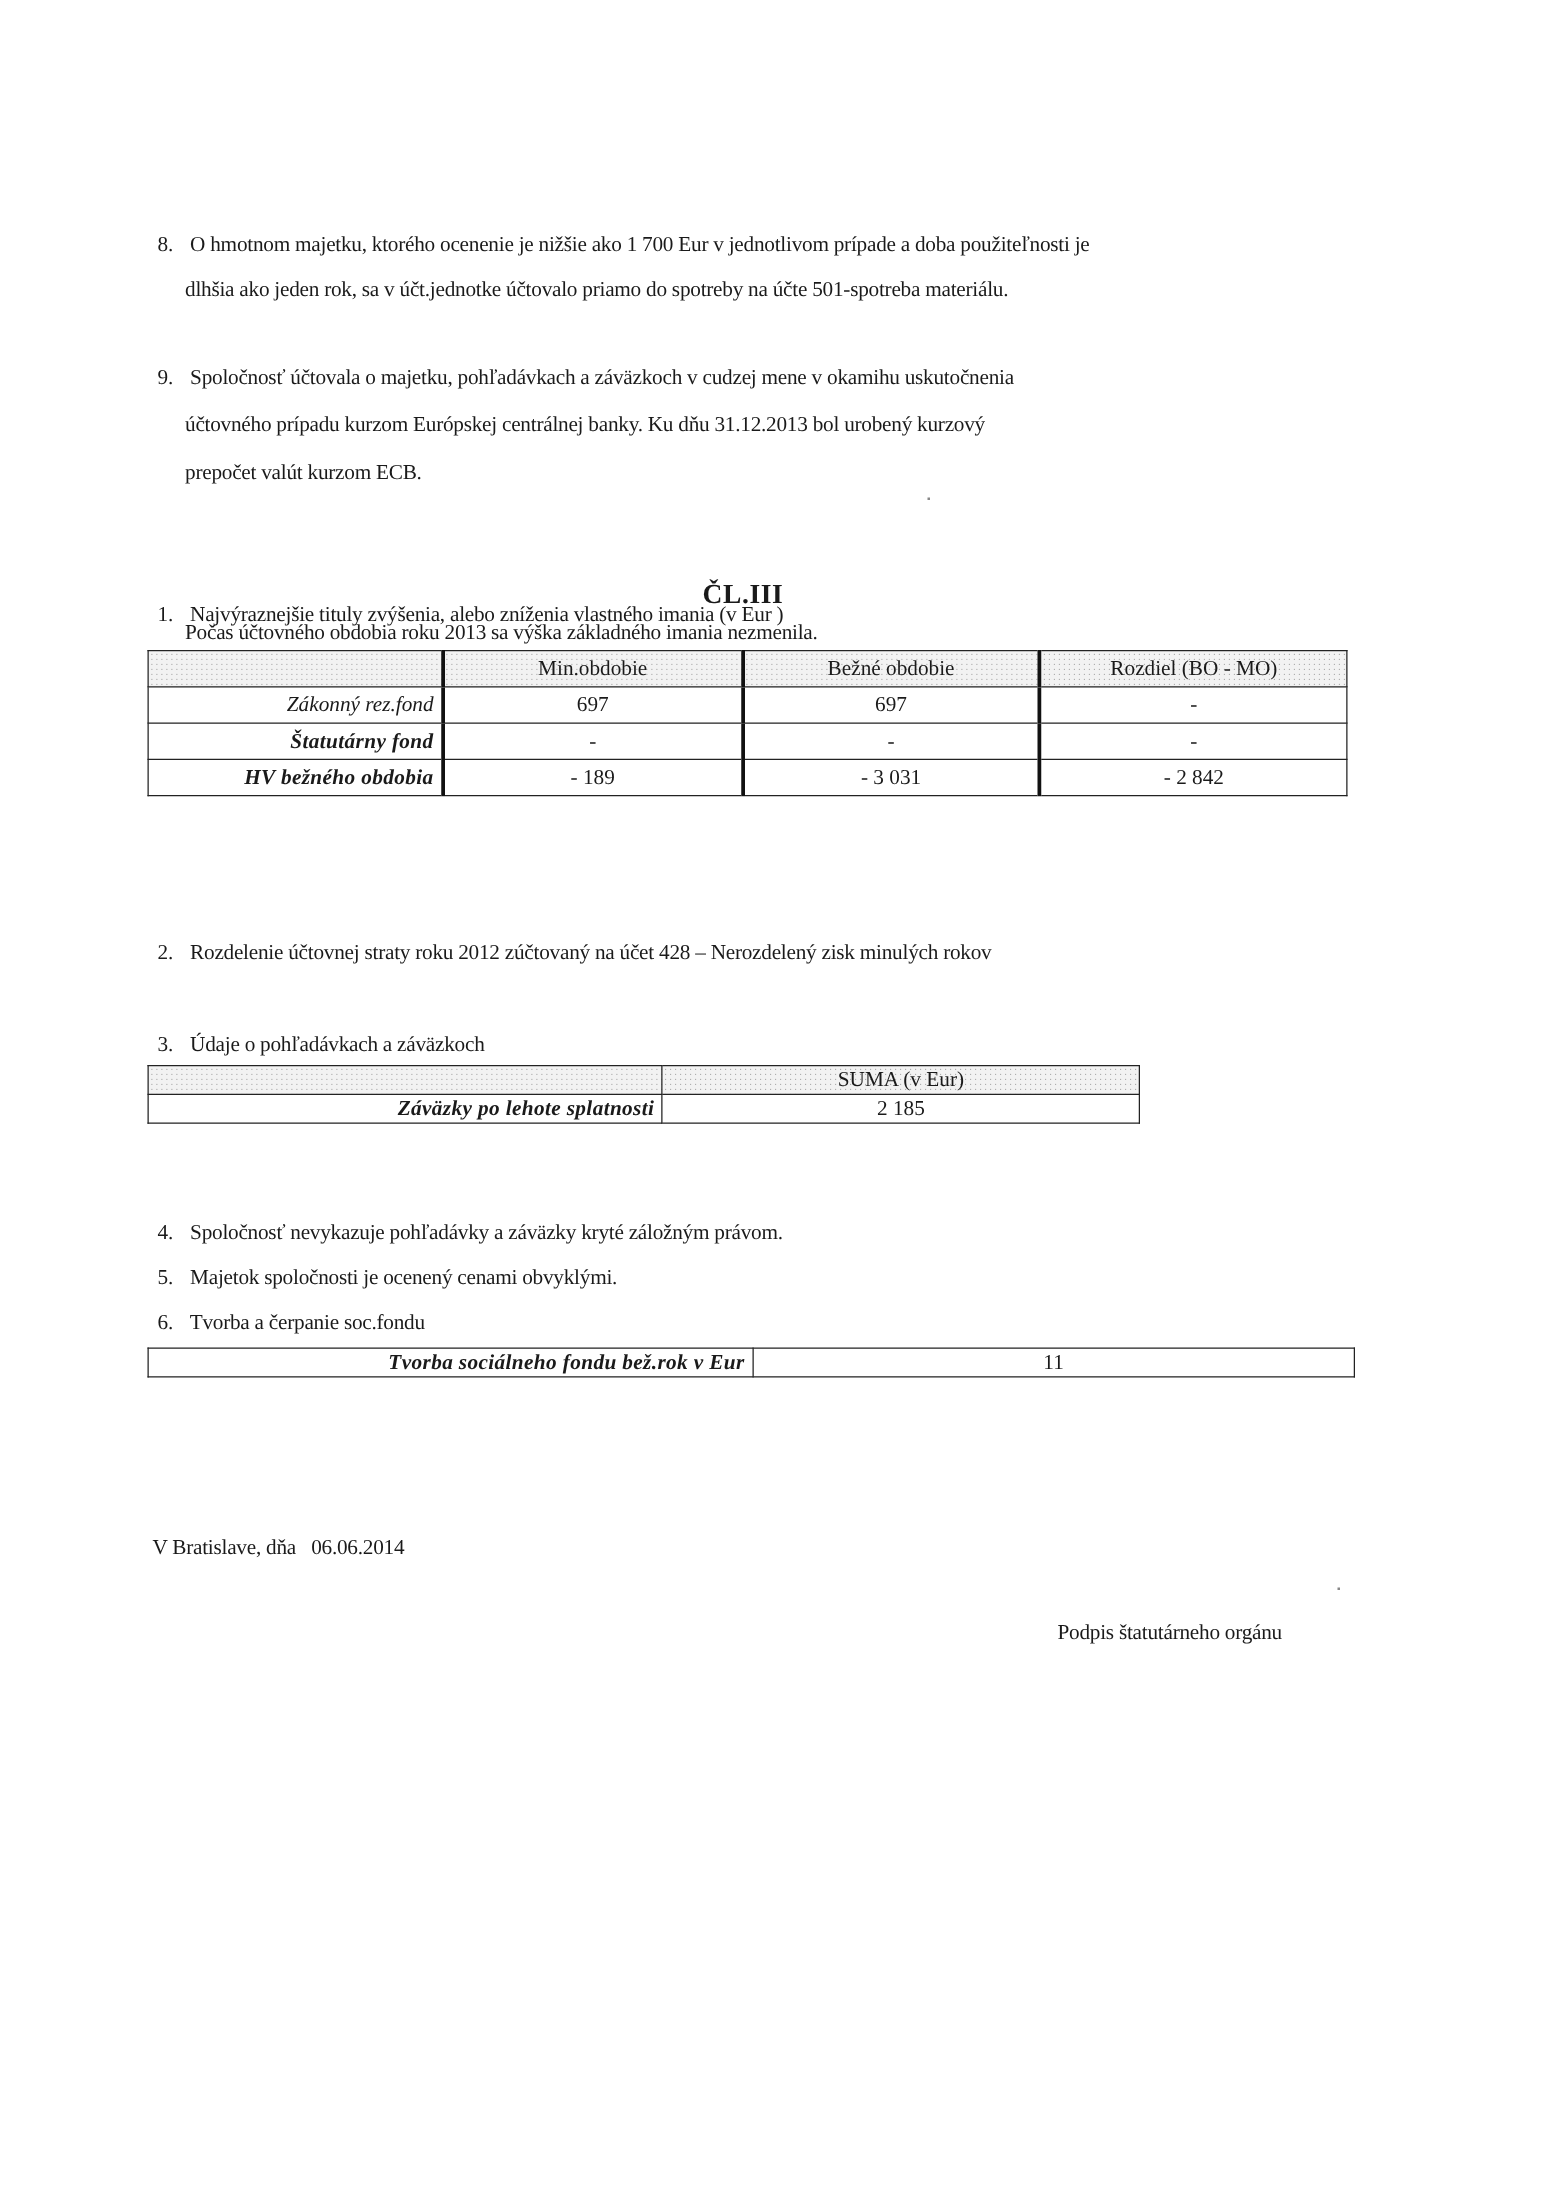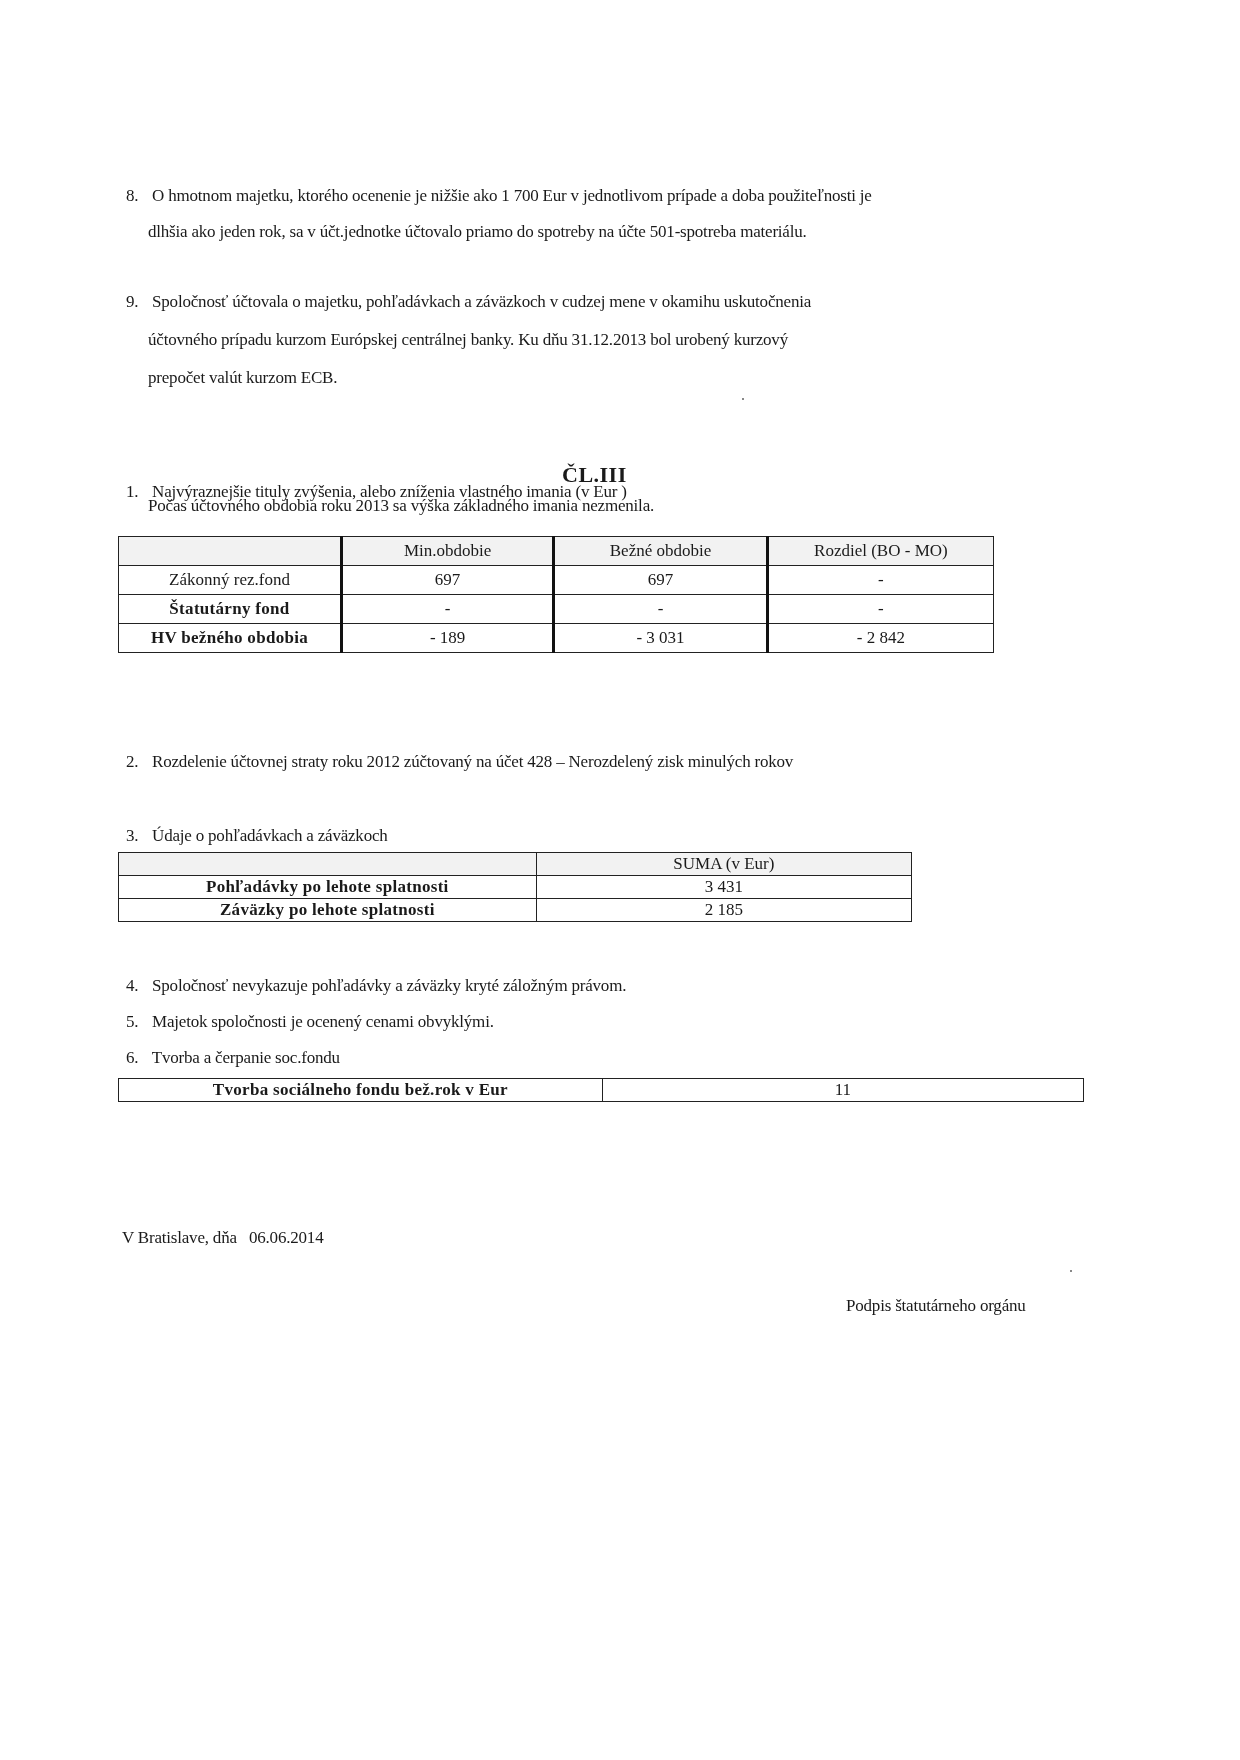--- a/index.html
+++ b/index.html
@@ -10,21 +10,21 @@
     }
     .abs { position: absolute; }
     .para { font-size: 17px; line-height: 20px; white-space: nowrap; letter-spacing: -0.2px; }
     .num { display: inline-block; width: 22px; }
     .heading { font-size: 22px; font-weight: bold; letter-spacing: 0.5px; }
     table { border-collapse: collapse; position: absolute; font-size: 17px; }
     td {
       border: 1.5px solid #222; padding: 0 6px; height: 28px; white-space: nowrap;
     }
     td.c { text-align: center; }
-    td.lbl { text-align: center; }
+    td.lbl { text-align: right; font-style: italic; }
     .shade {
       background-color: #f2f2f2;
       background-image: radial-gradient(#9a9a9a 0.6px, transparent 0.7px);
       background-size: 4px 4px;
     }
     .bold-lbl { font-weight: bold; letter-spacing: 0.3px; }
     .t2 td { height: 22px; }
     .t3 td { height: 22px; }
     .thick-right { border-right: 3px solid #111; }
     .speck { position: absolute; width: 2px; height: 2px; background: #888; }
@@ -48,21 +48,21 @@
 <div class="speck" style="left:742px; top:398px;"></div>
 
 <div class="abs heading" style="left:562px; top:462px;">ČL.III</div>
 
 <div class="abs para" style="left:126px; top:482px;">
   <span class="num">1.</span>
   <span>Najvýraznejšie tituly zvýšenia, alebo zníženia vlastného imania (v Eur )</span>
 </div>
 <div class="abs para" style="left:148px; top:496px;">Počas účtovného obdobia roku 2013 sa výška základného imania nezmenila.</div>
 
-<table style="left:118px; top:536px; width:876px;">
+<table style="left:118px; top:520px; width:960px;">
   <colgroup>
     <col style="width:236px">
       <col style="width:240px">
       <col style="width:238px">
       <col style="width:246px">
   </colgroup>
   <tbody>
       <tr>
     <td class="shade c thick-right"></td>
     <td class="shade c thick-right">Min.obdobie</td>
@@ -104,24 +104,20 @@
   <colgroup>
       <col style="width:484px">
       <col style="width:482px">
     </colgroup>
   <tbody>
       <tr>
     <td class="shade c"></td>
     <td class="shade c">SUMA (v Eur)</td>
   </tr>
   <tr>
-    <td class="lbl bold-lbl">Pohľadávky po lehote splatnosti</td>
-    <td class="c">3 431</td>
-  </tr>
-  <tr>
     <td class="lbl bold-lbl">Záväzky po lehote splatnosti</td>
     <td class="c">2 185</td>
   </tr>
 </tbody>
   </table>
 
 <div class="abs para" style="left:126px; top:976px;">
   <span class="num">4.</span>
   <span>Spoločnosť nevykazuje pohľadávky a záväzky kryté záložným právom.</span>
 </div>

